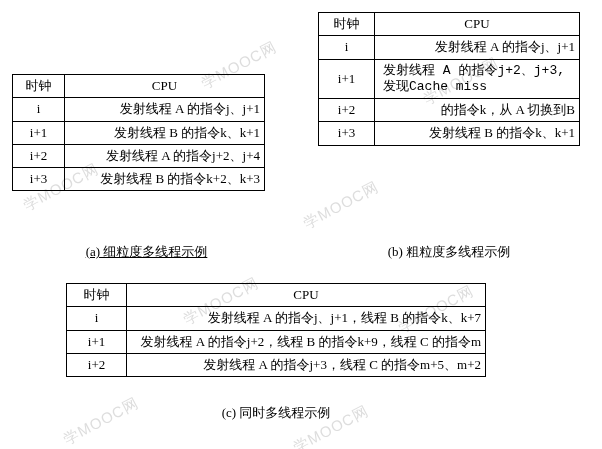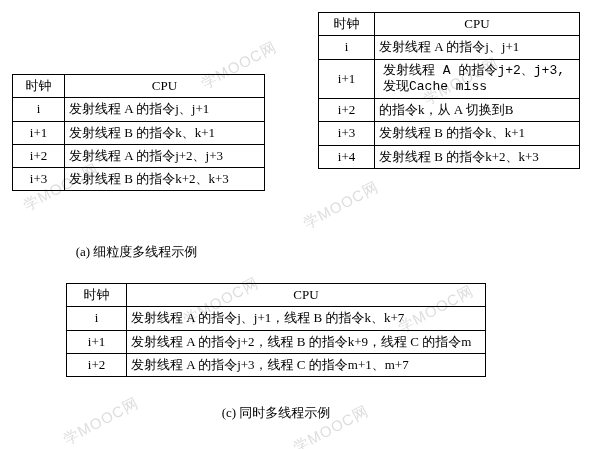--- a/index.html
+++ b/index.html
@@ -47,21 +47,21 @@
     font-size: 13px;
     padding: 3px 4px;
     line-height: 1.25;
     background: transparent;
   }
   .clk {
     text-align: center;
     white-space: nowrap;
   }
   .cpu {
-    text-align: left;
+    text-align: right;
   }
   .cpu.left {
     text-align: left;
     padding-left: 8px;
   }
   .hdr {
     text-align: center;
     font-size: 13.5px;
   }
 
@@ -95,21 +95,21 @@
   
   #panel-c {
     position: absolute;
     left: 66px;
     top: 283px;
     width: 420px;
   }
   #panel-c table { width: 420px; }
   #panel-c col.c1 { width: 60px; }
 
-  .cap-a { left: 10px; top: 243px; width: 253px; }
+  .cap-a { left: 20px; top: 243px; width: 253px; text-decoration: underline; }
   .cap-b { left: 318px; top: 243px; width: 262px; }
   .cap-c { left: 66px; top: 404px; width: 420px; }
 </style>
 </head>
 <body>
 
 <div class="page">
 
   <div class="wm" style="left:198px; top:56px;">学MOOC网</div>
   <div class="wm" style="left:420px; top:72px;">学MOOC网</div>
@@ -134,21 +134,21 @@
       <tr>
         <td class="clk">i</td>
         <td class="cpu">发射线程 A 的指令j、j+1</td>
       </tr>
       <tr>
         <td class="clk">i+1</td>
         <td class="cpu">发射线程 B 的指令k、k+1</td>
       </tr>
       <tr>
         <td class="clk">i+2</td>
-        <td class="cpu">发射线程 A 的指令j+2、j+3</td>
+        <td class="cpu">发射线程 A 的指令j+2、j+4</td>
       </tr>
       <tr>
         <td class="clk">i+3</td>
         <td class="cpu">发射线程 B 的指令k+2、k+3</td>
       </tr>
     </tbody>
       </table>
   </div>
   <div class="caption cap-a">(a) 细粒度多线程示例</div>
 
@@ -173,27 +173,24 @@
 发现Cache miss</td>
       </tr>
       <tr>
         <td class="clk">i+2</td>
         <td class="cpu">的指令k，从 A 切换到B</td>
       </tr>
       <tr>
         <td class="clk">i+3</td>
         <td class="cpu">发射线程 B 的指令k、k+1</td>
       </tr>
-      <tr>
-        <td class="clk">i+4</td>
-        <td class="cpu">发射线程 B 的指令k+2、k+3</td>
-      </tr>
     </tbody>
       </table>
   </div>
+  <div class="caption cap-b">(b) 粗粒度多线程示例</div>
 
   <div id="panel-c">
     <table class="tbl">
       <colgroup>
           <col class="c1">
           <col>
         </colgroup>
       <tbody>
           <tr>
         <th class="hdr">时钟</th>
@@ -202,20 +199,20 @@
       <tr>
         <td class="clk">i</td>
         <td class="cpu">发射线程 A 的指令j、j+1，线程 B 的指令k、k+7</td>
       </tr>
       <tr>
         <td class="clk">i+1</td>
         <td class="cpu">发射线程 A 的指令j+2，线程 B 的指令k+9，线程 C 的指令m</td>
       </tr>
       <tr>
         <td class="clk">i+2</td>
-        <td class="cpu">发射线程 A 的指令j+3，线程 C 的指令m+1、m+7</td>
+        <td class="cpu">发射线程 A 的指令j+3，线程 C 的指令m+5、m+2</td>
       </tr>
     </tbody>
       </table>
   </div>
   <div class="caption cap-c">(c) 同时多线程示例</div>
 
 </div>
 
 </body></html>

